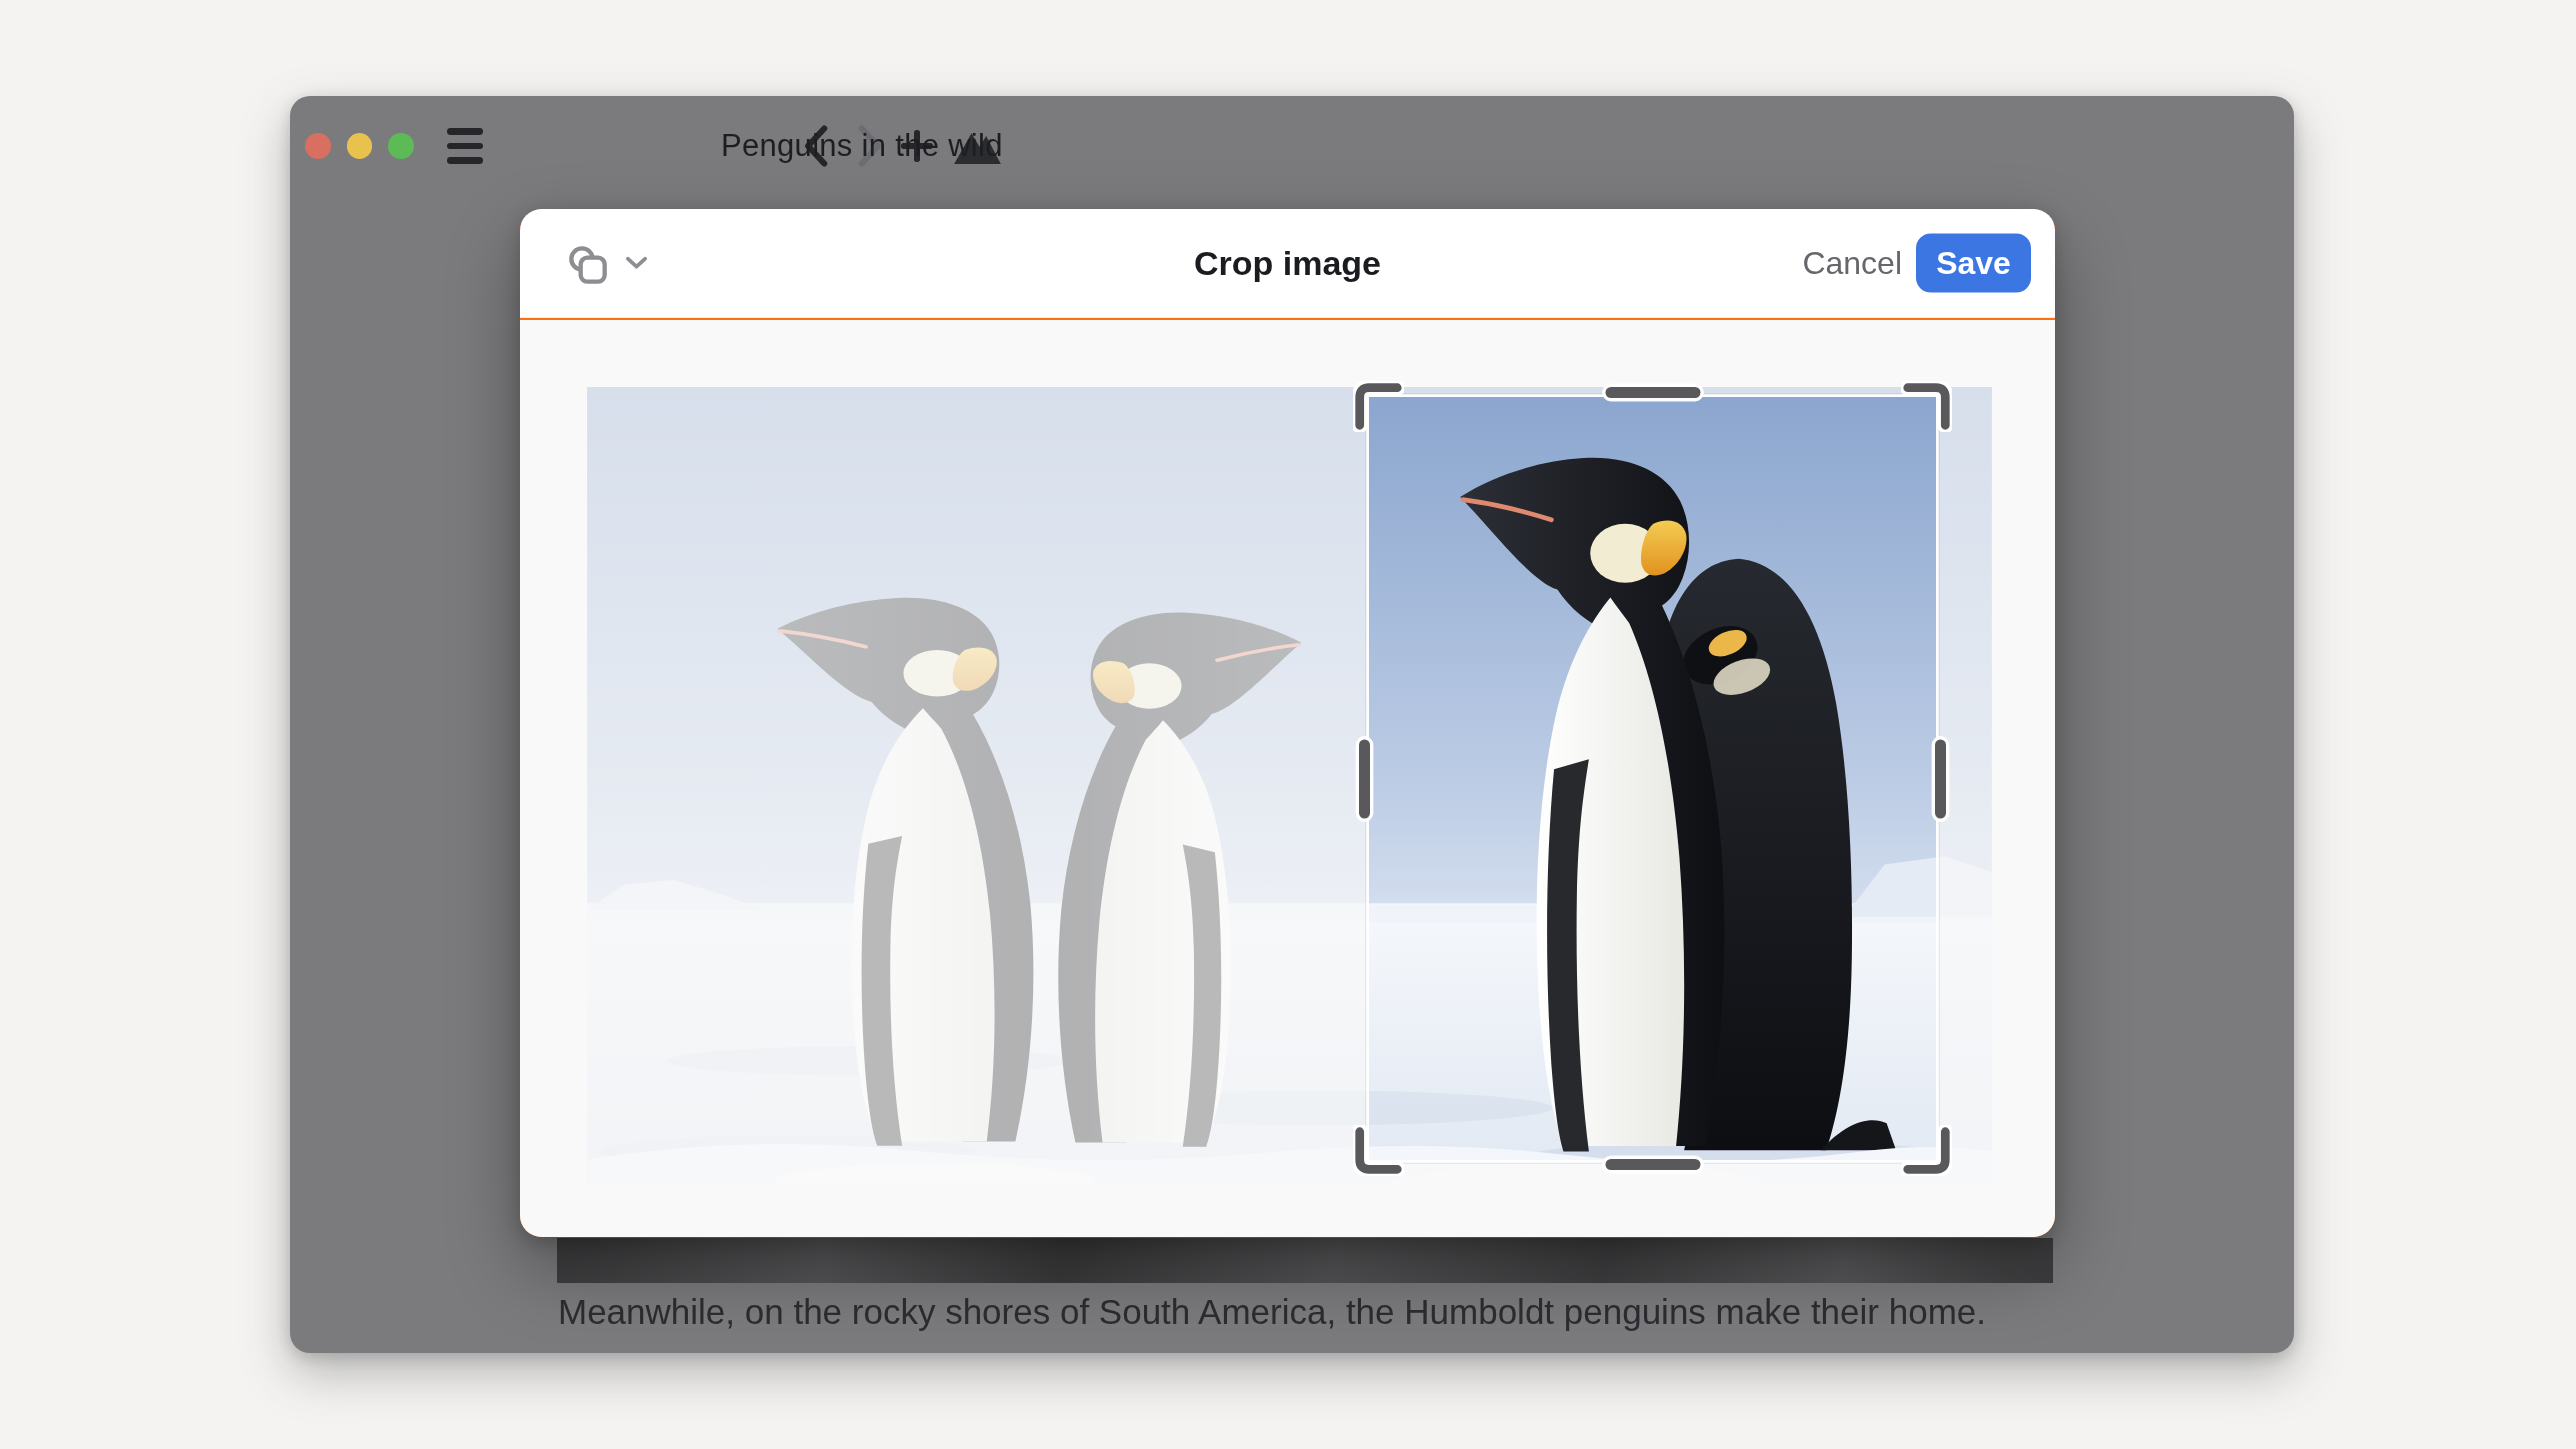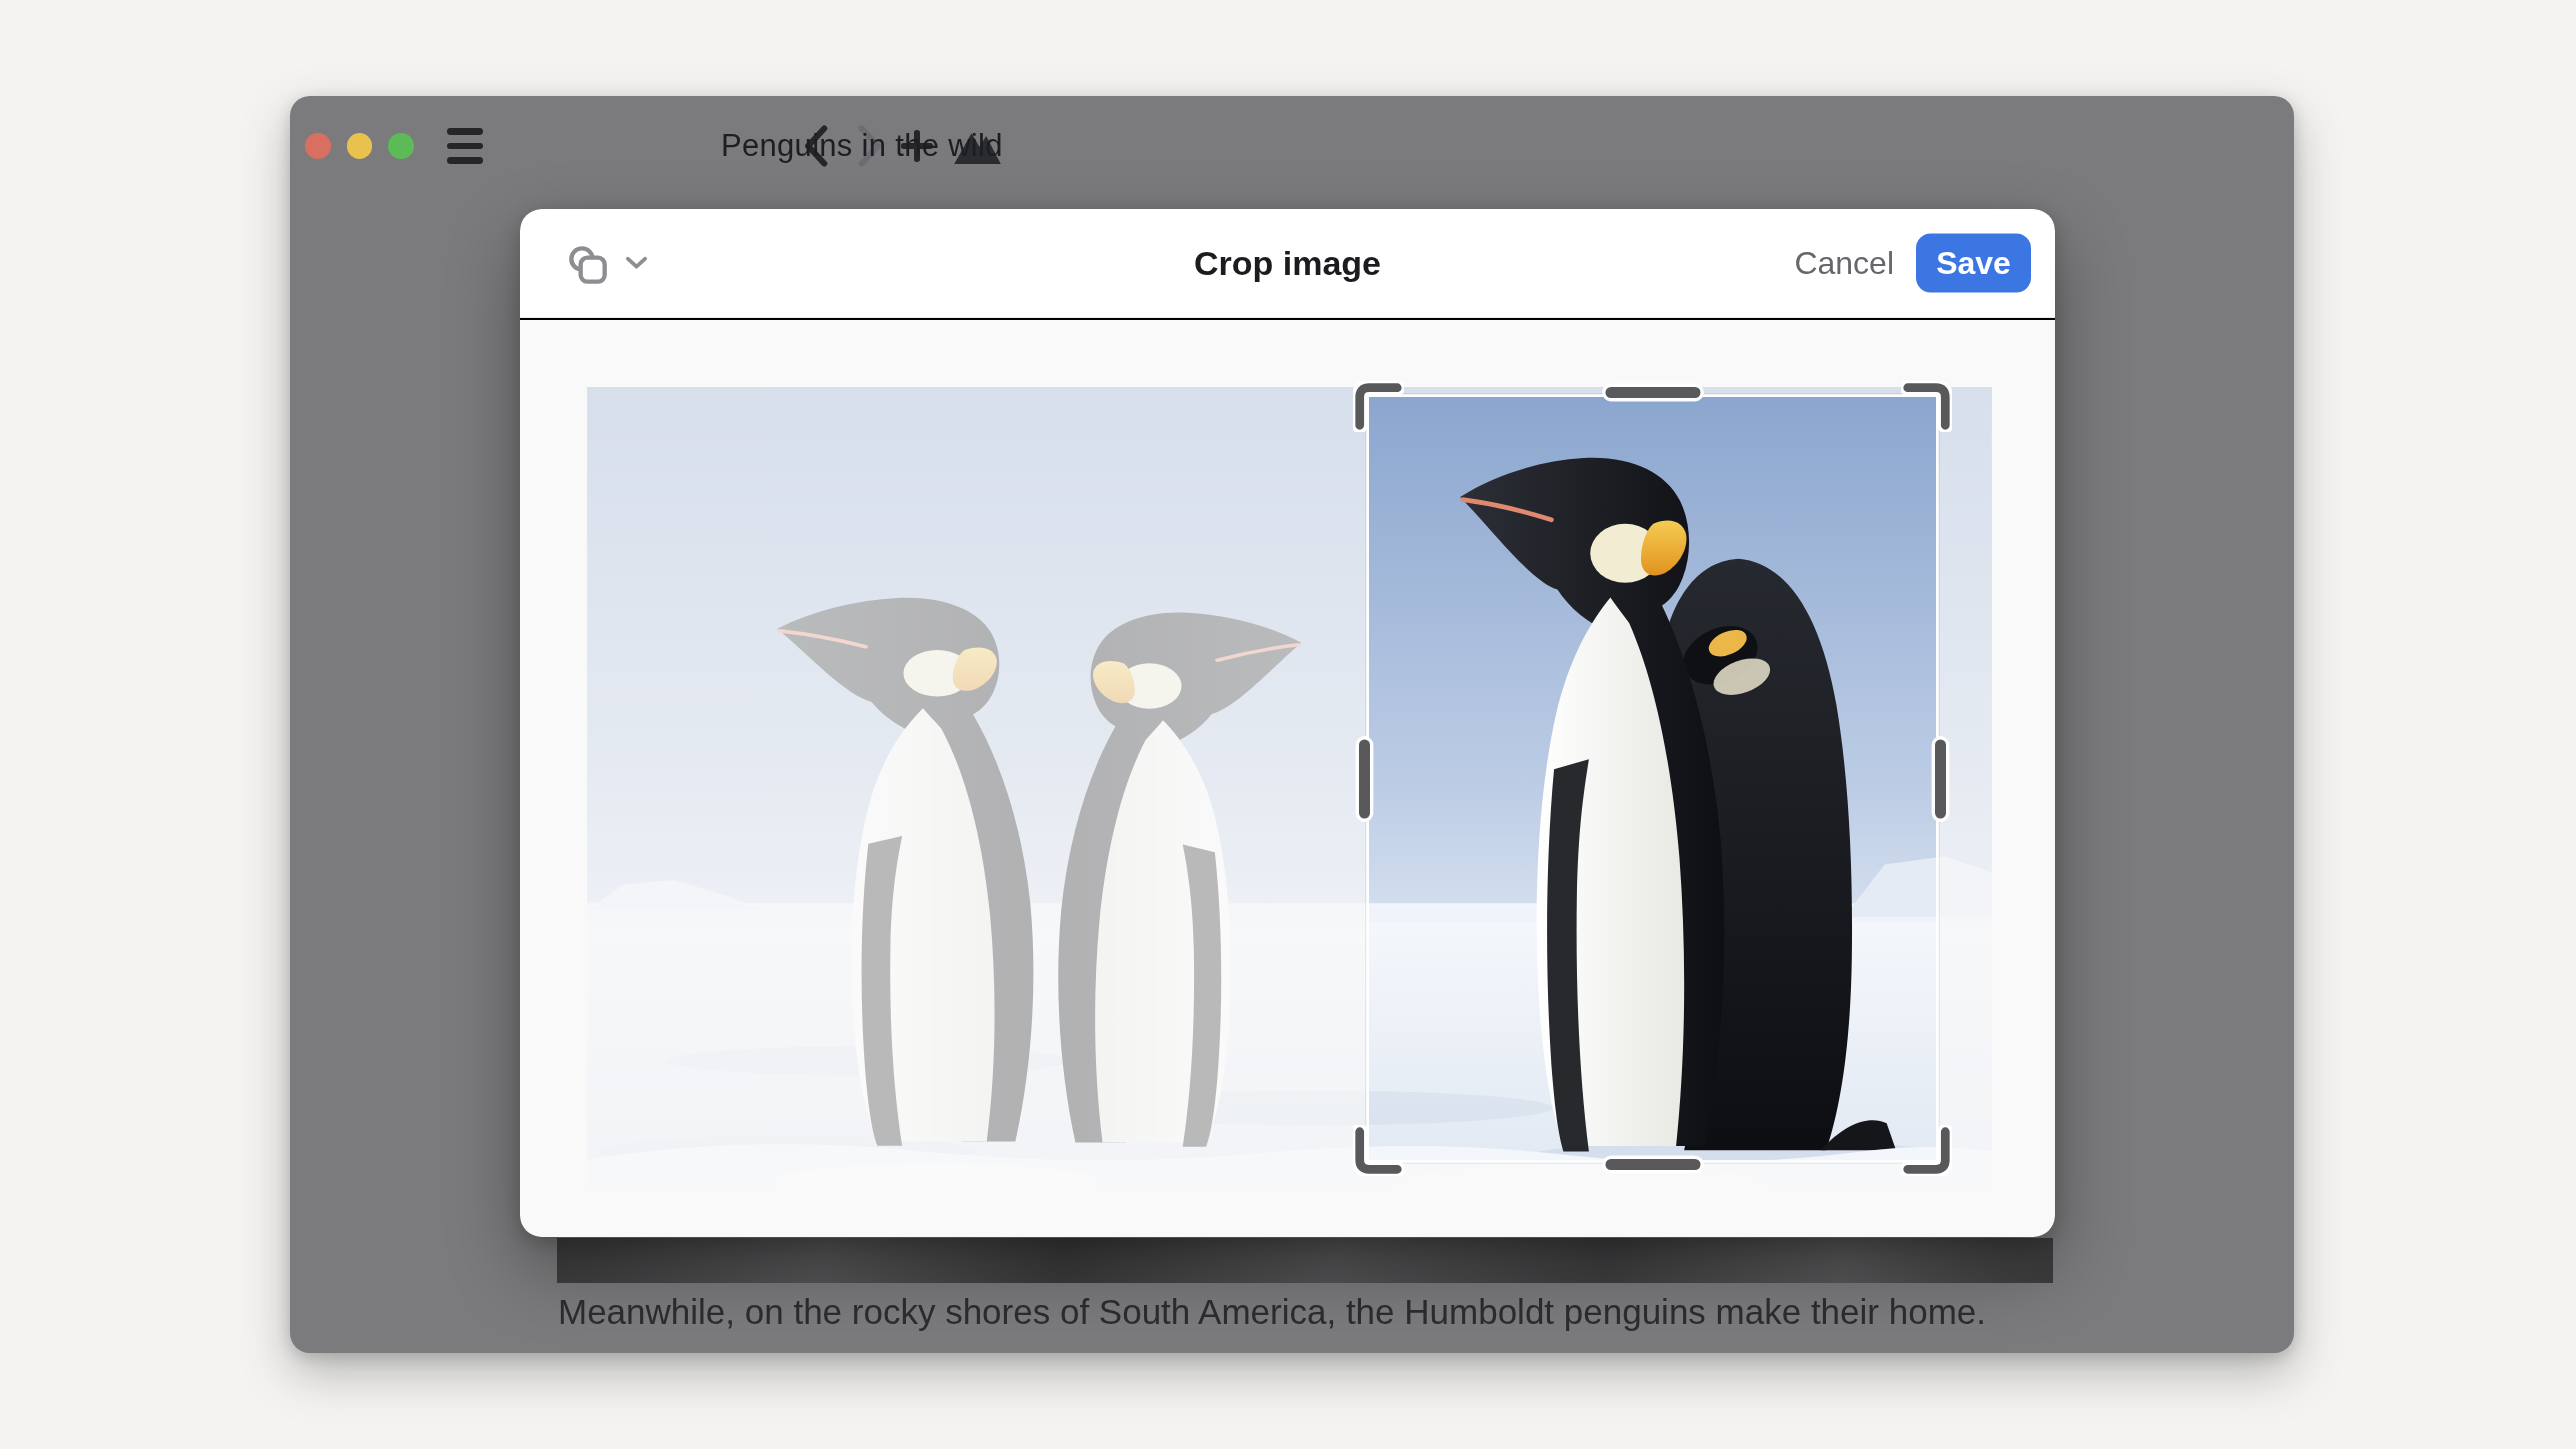--- a/index.html
+++ b/index.html
@@ -43,21 +43,21 @@
       #4b4b4d;
   }
   .doc-caption {
     position:absolute; left:268px; top:1195px; width:1503px;
     font-size:35px; line-height:42px; color:#2c2d31;
   }
 
   
   .modal {
     position:absolute; left:520px; top:209px; width:1535px; height:1028px;
-    background:#000000; border-radius:21.5px; overflow:hidden;
+    background:#f97316; border-radius:21.5px; overflow:hidden;
     box-shadow:0 31px 74px rgba(0,0,0,.33), 0 5.4px 19px rgba(0,0,0,.18);
   }
   .modal-header {
     position:absolute; left:0; top:0; right:0; height:109px;
     background:#ffffff; border-bottom:1.3px solid #ececec;
   }
   .aspect-btn {
     position:absolute; left:42px; top:50%; transform:translateY(-50%);
     display:flex; align-items:center; gap:10.7px; cursor:pointer;
   }
@@ -68,21 +68,20 @@
   .header-actions {
     position:absolute; right:24px; top:50%; transform:translateY(-50%);
     display:flex; align-items:center; gap:14px;
   }
   .cancel-btn { font-size:32px; color:#66676c; cursor:pointer; }
   .save-btn {
     width:115px; height:59px; border:none; border-radius:14.8px;
     background:#3b76e3; color:#ffffff; font-size:32px; font-weight:600;
     font-family:inherit; display:flex; align-items:center; justify-content:center;
     cursor:pointer;
-    margin-left:8px;
   }
 
   .modal-body { position:absolute; left:0; top:111px; right:0; bottom:0; background:#f9f9f9; }
   .crop-canvas { position:absolute; left:67px; top:67px; width:1405px; height:798px; }
   .scene-svg { position:absolute; left:0; top:0; width:1405px; height:798px; display:block; }
   .faded { opacity:.3; }
 
   
   .selection { position:absolute; left:782px; top:10px; width:567px; height:763px; }
   .sel-clip { position:absolute; inset:0; overflow:hidden; }

